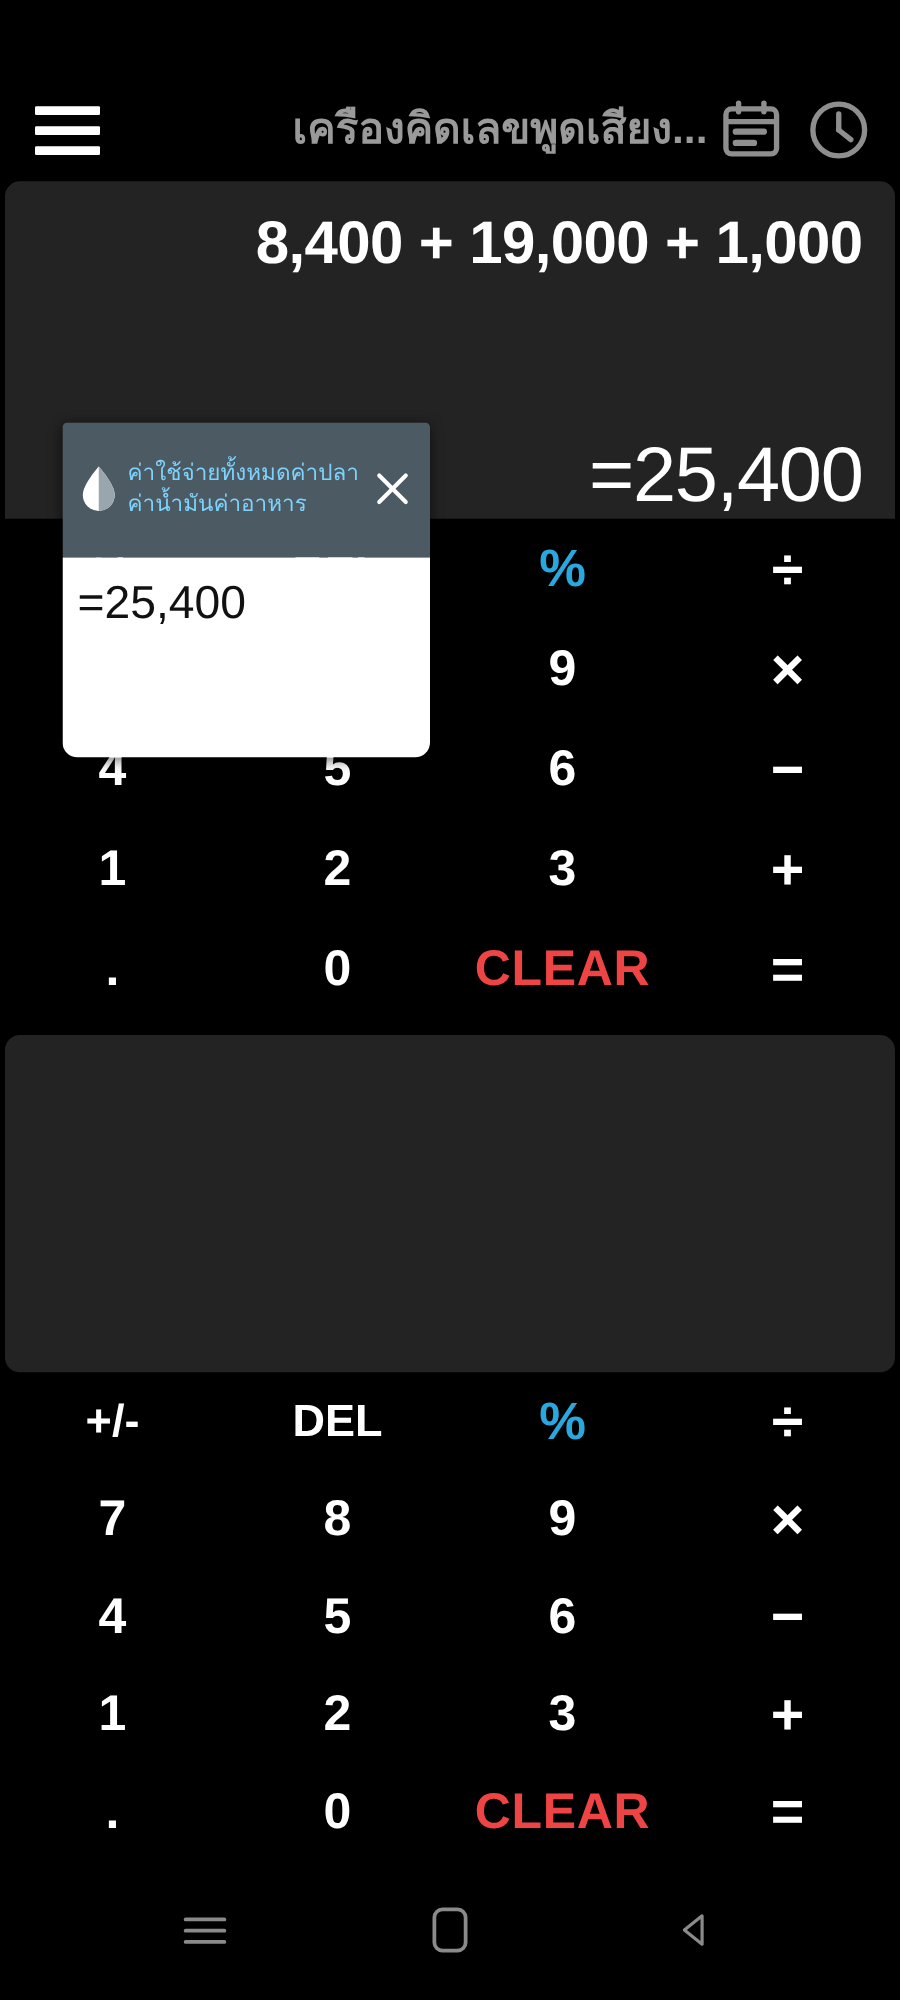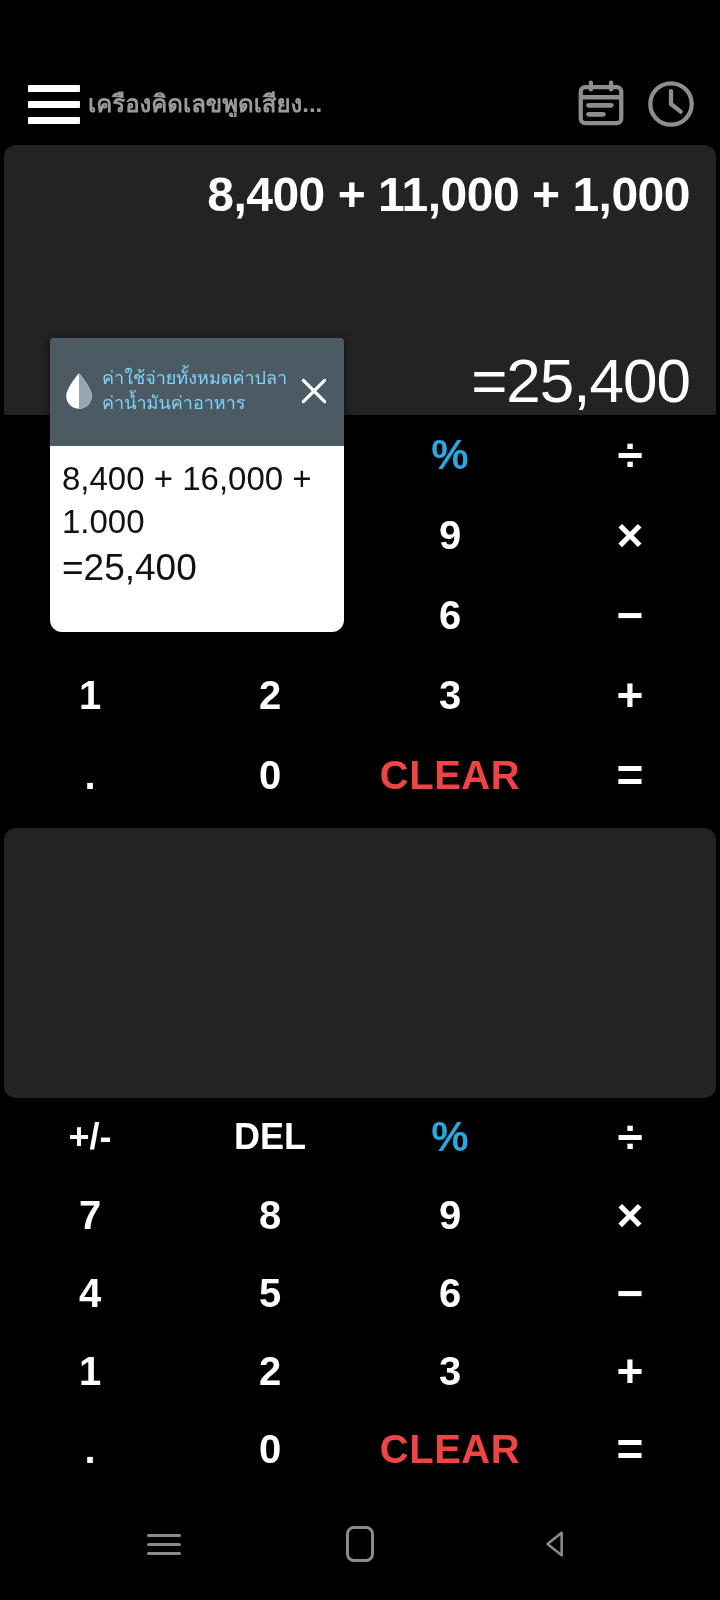--- a/index.html
+++ b/index.html
@@ -48,23 +48,23 @@
   }
   .hamburger span {
     display: block;
     height: 7px;
     width: 100%;
     background: #ffffff;
     border-radius: 1px;
   }
   .header-title {
     flex: 1;
-    text-align: left;
+    text-align: right;
     color: #9a9a9a;
-    font-size: 24px;
+    font-size: 34px;
     font-weight: 700;
     letter-spacing: 0px;
     white-space: nowrap;
     overflow: hidden;
     margin-left: 8px;
     margin-right: 8px;
     line-height: 1.1;
   }
   .header-icons {
     display: flex;
@@ -240,21 +240,21 @@
       </svg>
       <svg class="hicon" viewBox="0 0 24 24">
         <circle cx="12" cy="12" r="9.2" fill="none" stroke="#8e8e8e" stroke-width="1.9"></circle>
         <line x1="12" y1="6.3" x2="12" y2="12" stroke="#8e8e8e" stroke-width="1.9" stroke-linecap="round"></line>
         <line x1="12" y1="12" x2="16.3" y2="15.4" stroke="#8e8e8e" stroke-width="1.9" stroke-linecap="round"></line>
       </svg>
     </div>
   </div>
 
   <div class="display-panel" id="display-primary">
-    <div class="expr-line">8,400 + 11,000 + 1,000</div>
+    <div class="expr-line">8,400 + 19,000 + 1,000</div>
     <div class="result-line">=25,400</div>
   </div>
 
   <div class="keypad" id="keypad-upper">
       <div class="key small">+/-</div>
       <div class="key small">DEL</div>
       <div class="key pct">%</div>
       <div class="key op">÷</div>
       <div class="key">7</div>
       <div class="key">8</div>
@@ -307,21 +307,20 @@
       </svg>
       <div class="popup-text">ค่าใช้จ่ายทั้งหมดค่าปลาค่าน้ำมันค่าอาหาร</div>
       <div class="popup-close">
         <svg width="34" height="34" viewBox="0 0 24 24">
           <line x1="4.5" y1="4.5" x2="19.5" y2="19.5" stroke="#ffffff" stroke-width="2.3" stroke-linecap="round"></line>
           <line x1="19.5" y1="4.5" x2="4.5" y2="19.5" stroke="#ffffff" stroke-width="2.3" stroke-linecap="round"></line>
         </svg>
       </div>
     </div>
     <div class="popup-body">
-      <div>8,400 + 16,000 + 1.000</div>
       <div class="pb-result">=25,400</div>
     </div>
   </div>
 
   <div class="navbar">
     <div class="nav-btn">
       <div class="nav-recents">
         <i></i>
         <i></i>
         <i></i>

